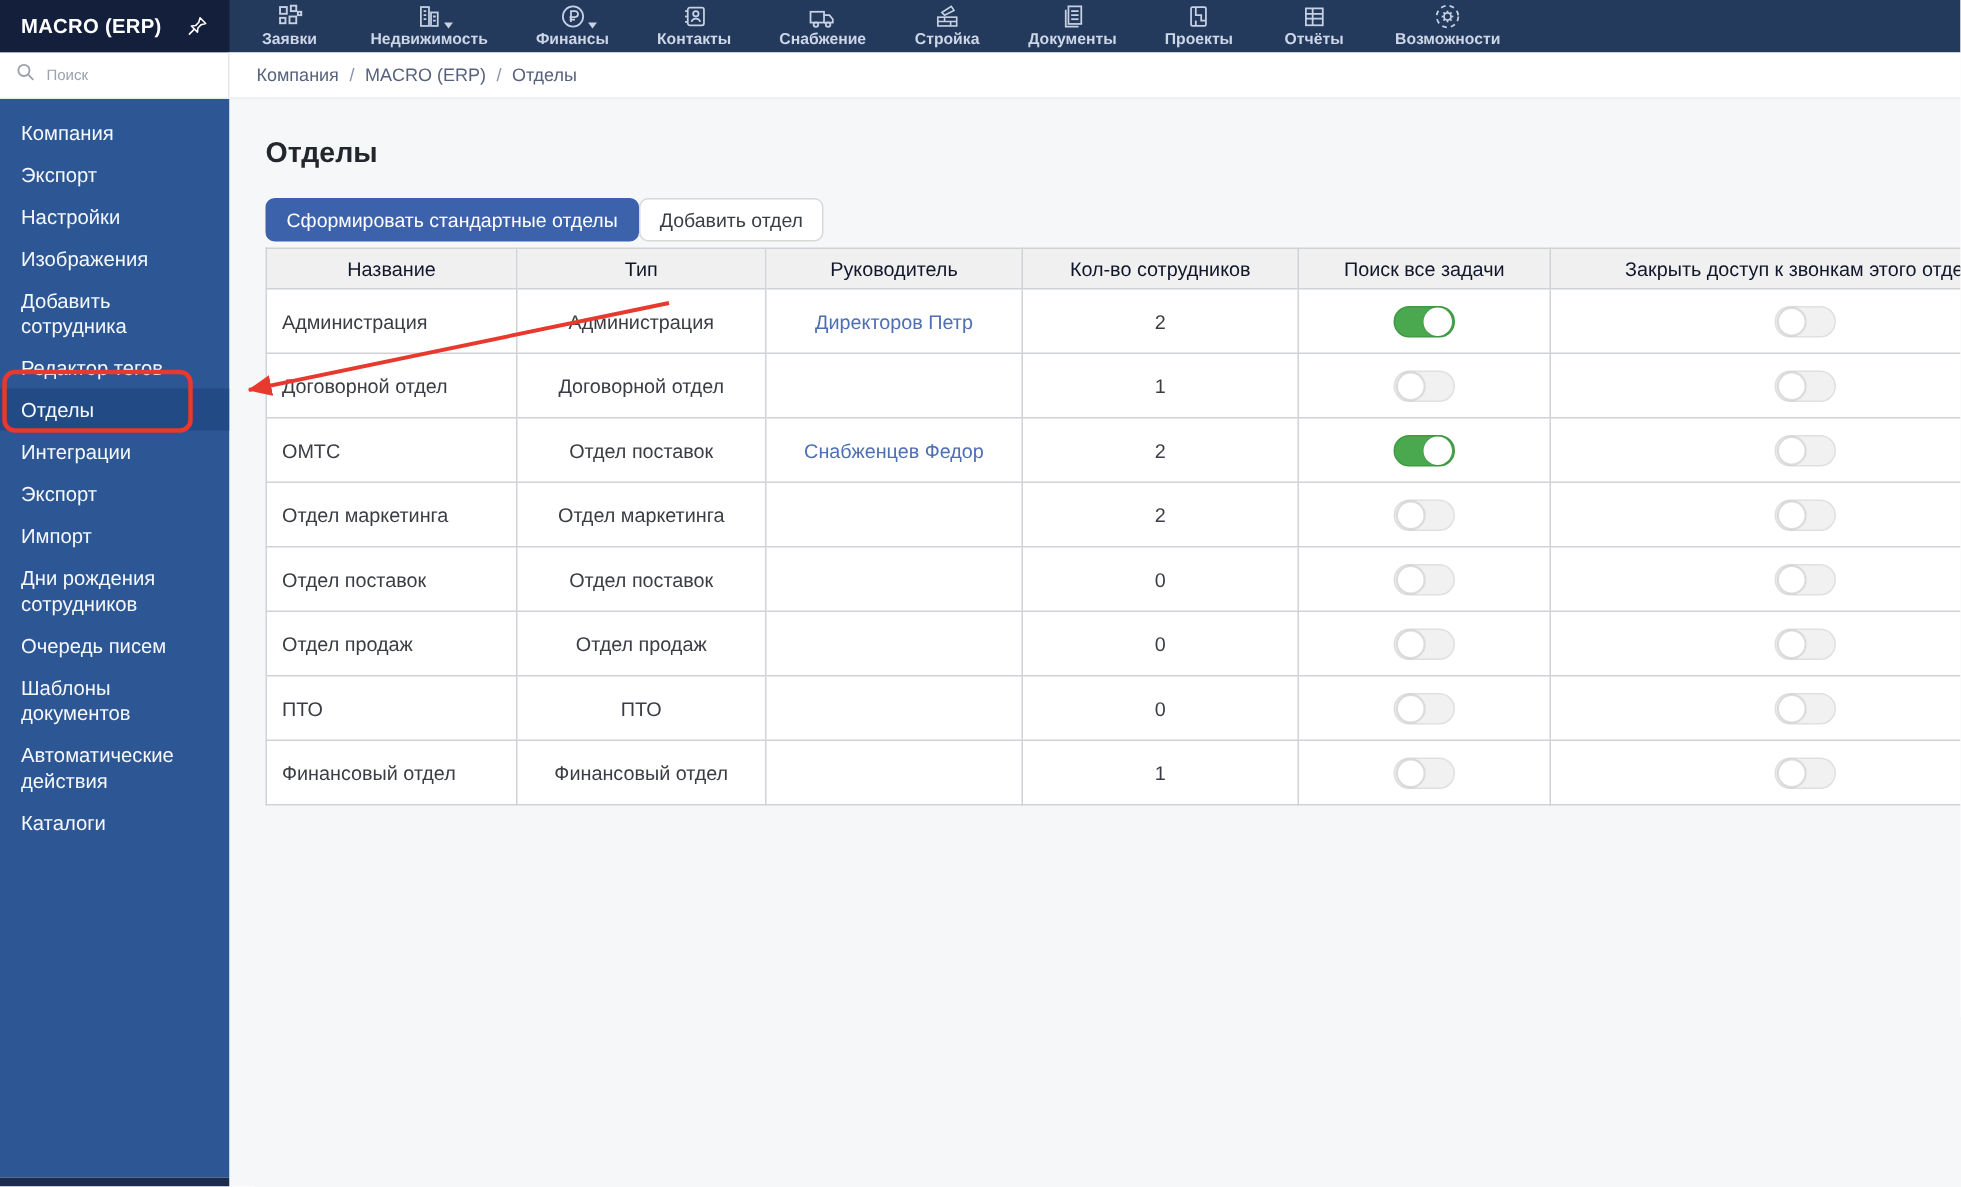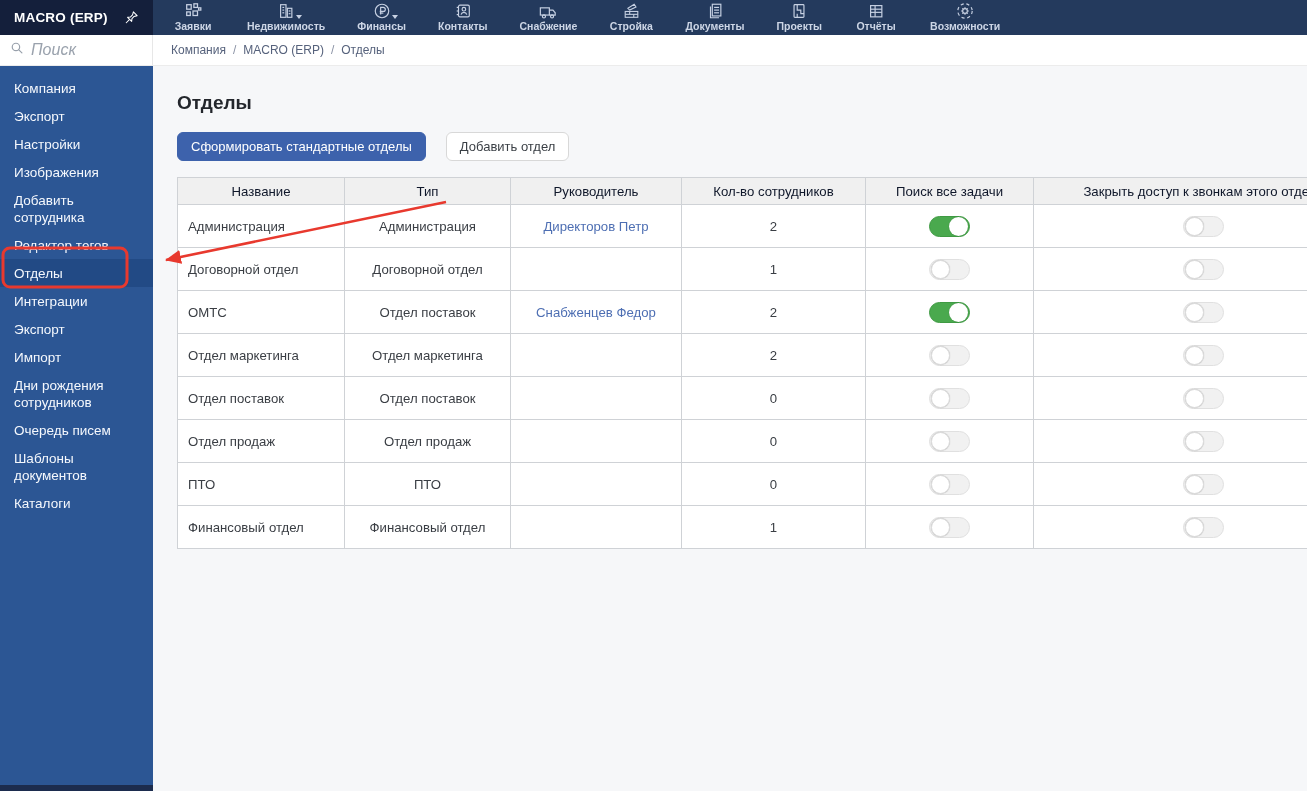--- a/index.html
+++ b/index.html
@@ -18,37 +18,37 @@
   .pin{display:flex;align-items:center;cursor:pointer;}
   .topnav{display:flex;align-items:flex-start;gap:32px;padding:2px 0 0 18px;}
   .nav-item{display:flex;flex-direction:column;align-items:center;gap:1px;cursor:pointer;min-width:44px;}
   .nav-item .ic{height:17px;display:flex;align-items:center;position:relative;}
   .nav-item .lbl{font-size:10.5px;font-weight:700;color:#cdd6e6;white-space:nowrap;}
   .caret{position:absolute;right:-7px;bottom:0;width:0;height:0;border-left:3.5px solid transparent;border-right:3.5px solid transparent;border-top:4px solid #c7d1e3;}
 
   
   .subbar{position:absolute;top:35px;left:0;width:1307px;height:31px;background:#fff;display:flex;border-bottom:1px solid #ececec;}
   .search{width:153px;flex:0 0 153px;display:flex;align-items:center;gap:7px;padding:0 10px;border-right:1px solid #e7e7e7;}
-  .search input{border:none;outline:none;font-size:16px;color:#4c1d95;width:100px;background:transparent;font-style:italic;}
+  .search input{border:none;outline:none;font-size:10px;color:#4c1d95;width:100px;background:transparent;}
   .search input::placeholder{color:#9aa2ad;}
   .breadcrumb{display:flex;align-items:center;gap:7px;padding-left:18px;font-size:12px;color:#56627c;}
   .breadcrumb .sep{color:#8b93a5;}
   .crumb{cursor:default;}
 
   
   .sidebar{position:absolute;top:66px;left:0;width:153px;height:719px;background:var(--sidebar-bg);padding-top:8px;}
   .side-item{color:#f5f8fd;font-size:13.5px;line-height:17px;padding:5.5px 14px;cursor:pointer;}
   .side-item.active{background:var(--sidebar-active);}
   .sidebar-strip{position:absolute;left:0;bottom:0;width:153px;height:6px;background:#1c2c4e;}
 
   
   .content{position:absolute;top:66px;left:153px;width:1154px;height:725px;background:var(--content-bg);overflow:hidden;}
   .content-inner{padding:26px 0 0 24px;}
   h1{font-size:19px;font-weight:600;color:#23262c;margin-bottom:18px;}
-  .btn-row{display:flex;gap:20px;margin-bottom:16px;}
+  .btn-row{display:flex;gap:0;margin-bottom:4px;}
   .btn{height:29px;padding:0 13px;border-radius:6px;font-size:13px;cursor:pointer;border:1px solid transparent;}
   .btn.primary{background:var(--accent);color:#fff;border-color:var(--accent);}
   .btn.secondary{background:#fff;color:#3a3f45;border:1px solid #d8d8d8;}
 
   table{border-collapse:collapse;table-layout:fixed;width:1196px;background:#fff;}
   th,td{border:1px solid var(--border);font-size:13.2px;}
   th{background:var(--head-bg);color:#0f172a;font-weight:500;height:27px;padding:2px 6px;text-align:center;white-space:nowrap;overflow:hidden;}
   td{height:43px;padding:6px 10px;color:#3a3e44;text-align:center;}
   td.cell-name{text-align:left;}
   td .mgr-link{color:var(--link);cursor:pointer;}
@@ -231,20 +231,21 @@
       <div class="side-item">Изображения</div>
       <div class="side-item">Добавить сотрудника</div>
       <div class="side-item">Редактор тегов</div>
       <div class="side-item active">Отделы</div>
       <div class="side-item">Интеграции</div>
       <div class="side-item">Экспорт</div>
       <div class="side-item">Импорт</div>
       <div class="side-item">Дни рождения сотрудников</div>
       <div class="side-item">Очередь писем</div>
       <div class="side-item">Шаблоны документов</div>
+      <div class="side-item">Автоматические действия</div>
       <div class="side-item">Каталоги</div>
     </aside>
   <div class="sidebar-strip"></div>
 
   <main class="content">
     <div class="content-inner">
       <h1>Отделы</h1>
       <div class="btn-row">
         <button class="btn primary">Сформировать стандартные отделы</button>
         <button class="btn secondary">Добавить отдел</button>

